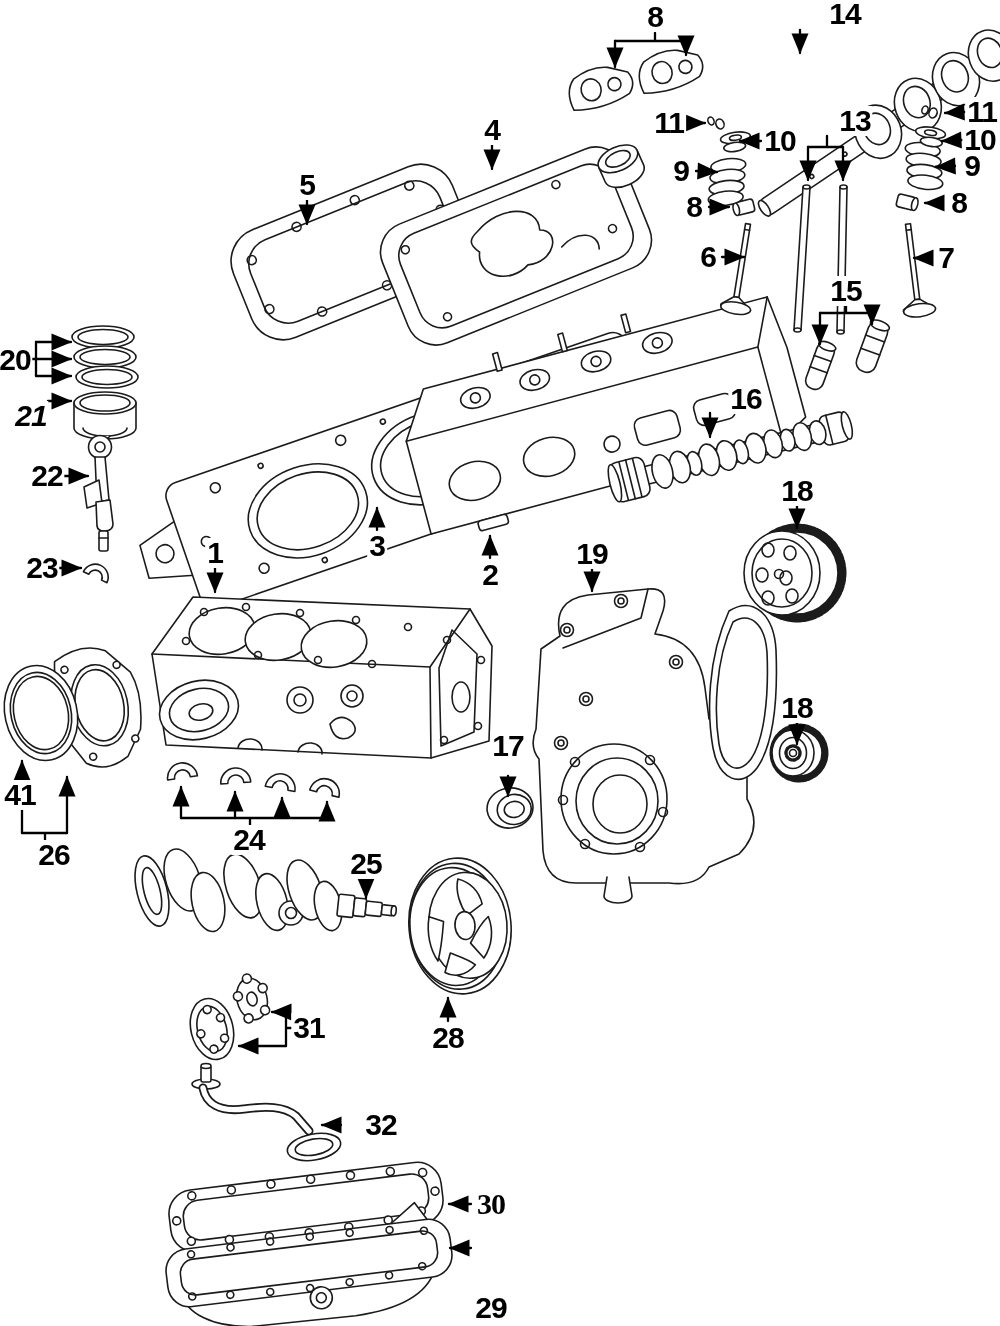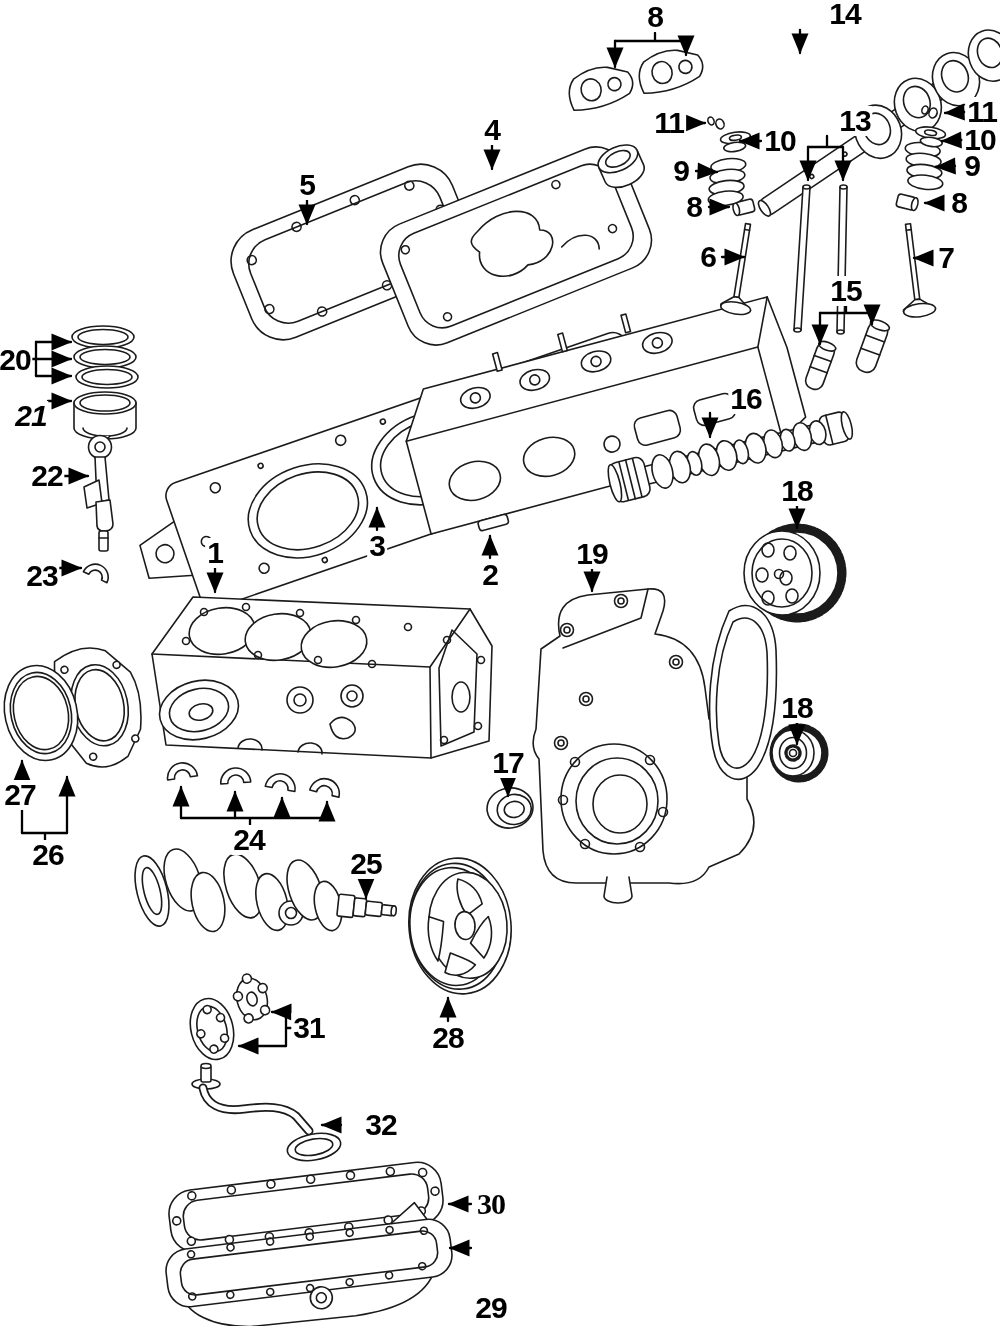--- a/index.html
+++ b/index.html
@@ -648,32 +648,32 @@
       <div class="callout" style="left: 972px; top: 166px;">9</div>
       <div class="callout" style="left: 780px; top: 141px;">10</div>
       <div class="callout" style="left: 980px; top: 140px;">10</div>
       <div class="callout" style="left: 669px; top: 123px;">11</div>
       <div class="callout" style="left: 982px; top: 112px;">11</div>
       <div class="callout" style="left: 655px; top: 17px;">8</div>
       <div class="callout" style="left: 827px; top: 121px; margin-left: 28px;">13</div>
       <div class="callout" style="left: 800px; top: 14px; margin-left: 45px;">14</div>
       <div class="callout" style="left: 846px; top: 291px;">15</div>
       <div class="callout" style="left: 710px; top: 399px; margin-left: 36px;">16</div>
-      <div class="callout" style="left: 508px; top: 763px;">17</div>
+      <div class="callout" style="left: 508px; top: 746px;">17</div>
       <div class="callout" style="left: 797px; top: 491px;">18</div>
       <div class="callout" style="left: 797px; top: 708px;">18</div>
       <div class="callout" style="left: 592px; top: 554px;">19</div>
       <div class="callout" style="left: 15px; top: 360px;">20</div>
       <div class="callout" style="left: 31px; top: 416px; font-style: italic;">21</div>
       <div class="callout" style="left: 47px; top: 476px;">22</div>
-      <div class="callout" style="left: 42px; top: 568px; margin-top: 8px;">23</div>
+      <div class="callout" style="left: 42px; top: 568px;">23</div>
       <div class="callout" style="left: 249px; top: 840px;">24</div>
       <div class="callout" style="left: 366px; top: 864px;">25</div>
-      <div class="callout" style="left: 48px; top: 855px; text-align: center;">26</div>
-      <div class="callout" style="left: 20px; top: 795px;">27</div>
+      <div class="callout" style="left: 54px; top: 855px; text-align: center;">26</div>
+      <div class="callout" style="left: 20px; top: 795px;">41</div>
       <div class="callout" style="left: 448px; top: 1038px;">28</div>
       <div class="callout" style="left: 491px; top: 1308px;">29</div>
       <div class="callout" style="left: 491px; top: 1204px; font-family: Liberation Serif, serif;">30</div>
       <div class="callout" style="left: 309px; top: 1028px;">31</div>
       <div class="callout" style="left: 362px; top: 1125px; margin-left: 19px;">32</div>
     </div>
 
 </div>
 
 </body></html>

